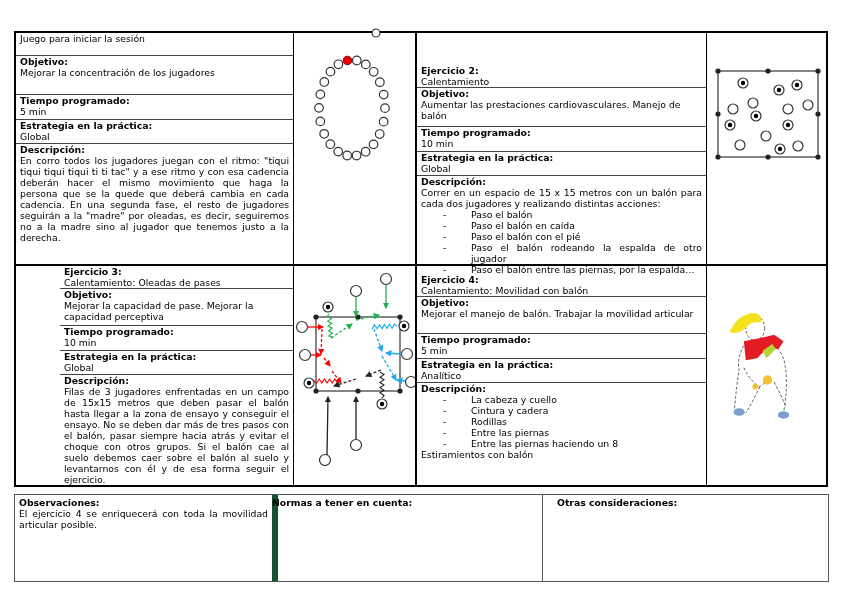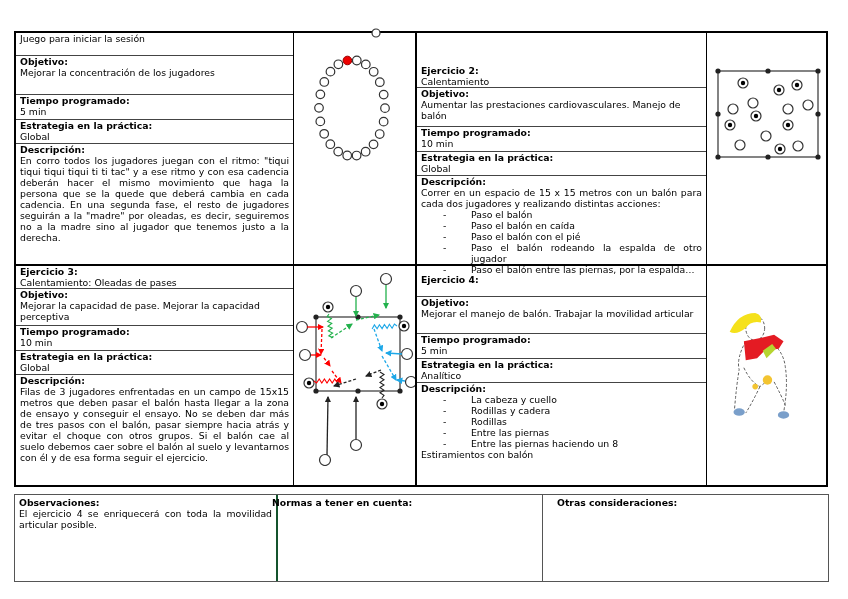--- a/index.html
+++ b/index.html
@@ -139,21 +139,21 @@
       <circle cx="72" cy="88" r="2.2" fill="#000"></circle>
       <circle cx="25" cy="48" r="5" fill="#fff" stroke="#333" stroke-width="1.2"></circle>
       <circle cx="45" cy="42" r="5" fill="#fff" stroke="#333" stroke-width="1.2"></circle>
       <circle cx="80" cy="48" r="5" fill="#fff" stroke="#333" stroke-width="1.2"></circle>
       <circle cx="100" cy="44" r="5" fill="#fff" stroke="#333" stroke-width="1.2"></circle>
       <circle cx="58" cy="75" r="5" fill="#fff" stroke="#333" stroke-width="1.2"></circle>
       <circle cx="32" cy="84" r="5" fill="#fff" stroke="#333" stroke-width="1.2"></circle>
       <circle cx="90" cy="85" r="5" fill="#fff" stroke="#333" stroke-width="1.2"></circle>
     </svg>
 
-  <div class="cell" style="left:0;top:233px;width:277px;height:180px;">
+  <div class="cell" style="left:0;top:233px;width:277px;height:180px;padding-left:44px;">
     <div class="field" style="height:23px;">
       <span class="lbl">Ejercicio 3:</span>
       <span class="val">Calentamiento: Oleadas de pases</span>
     </div>
     <div class="field" style="height:37px;">
       <span class="lbl">Objetivo:</span>
       <span class="val">Mejorar la capacidad de pase. Mejorar la capacidad perceptiva</span>
     </div>
     <div class="field" style="height:25px;">
       <span class="lbl">Tiempo programado:</span>
@@ -226,38 +226,39 @@
       <polyline points="33,189 34,131" fill="none" stroke="#222222" stroke-width="1.3" stroke-dasharray="none" marker-end="url(#arr-black)"></polyline>
       <polyline points="62,173 62,131" fill="none" stroke="#222222" stroke-width="1.3" stroke-dasharray="none" marker-end="url(#arr-black)"></polyline>
       <path d="M88,132 L90.0,129.4 L86.0,126.8 L90.0,124.2 L86.0,121.6 L90.0,119.0 L86.0,116.4 L90.0,113.8 L86.0,111.2 L90.0,108.6 L86.0,106.0" fill="none" stroke="#222222" stroke-width="1.1"></path>
       <polyline points="87,104 72,110" fill="none" stroke="#222222" stroke-width="1.3" stroke-dasharray="3,2" marker-end="url(#arr-black)"></polyline>
       <polyline points="62,113 40,120" fill="none" stroke="#222222" stroke-width="1.3" stroke-dasharray="3,2" marker-end="url(#arr-black)"></polyline>
     </svg>
 
   <div class="cell" style="left:401px;top:233px;width:289px;height:219px;">
     <div class="field" style="height:23px;margin-top:8px;">
       <span class="lbl">Ejercicio 4:</span>
+      <span class="val">Calentamiento: Movilidad con balón</span>
     </div>
     <div class="field" style="height:37px;">
       <span class="lbl">Objetivo:</span>
       <span class="val">Mejorar el manejo de balón. Trabajar la movilidad articular</span>
     </div>
     <div class="field" style="height:25px;">
       <span class="lbl">Tiempo programado:</span>
       <span class="val">5 min</span>
     </div>
     <div class="field" style="height:24px;">
       <span class="lbl">Estrategia en la práctica:</span>
       <span class="val">Analítico</span>
     </div>
     <div class="field just" style="height:108px;">
       <span class="lbl">Descripción:</span>
       <ul class="dash">
         <li>La cabeza y cuello</li>
-        <li>Rodillas y cadera</li>
+        <li>Cintura y cadera</li>
         <li>Rodillas</li>
         <li>Entre las piernas</li>
         <li>Entre las piernas haciendo un 8</li>
       </ul>
       <span class="val">Estiramientos con balón</span>
     </div>
   </div>
 
   <svg class="diagram" style="left:692px;top:255px;" width="118" height="150" viewBox="0 0 125 150">
     <g fill="none" stroke="#555" stroke-width="1" stroke-dasharray="3,2">
@@ -272,21 +273,21 @@
     <path d="M38 52 L58 48 L70 45 L80 52 L75 60 L60 62 L52 70 L40 72 Z" fill="#e41b23"></path>
     <path d="M58 62 L68 55 L72 60 L62 70 Z" fill="#b6d530"></path>
     <circle cx="63" cy="93" r="5" fill="#f3c431"></circle>
     <circle cx="50" cy="100" r="3" fill="#f3c431"></circle>
     <ellipse cx="33" cy="127" rx="6" ry="4" fill="#7a9fca"></ellipse>
     <ellipse cx="80" cy="130" rx="6" ry="4" fill="#7a9fca"></ellipse>
   </svg>
 </div>
 
 <div class="bottom">
-  <div class="bcell" style="left:0;width:263px;border-right:2px solid #14532d;">
+  <div class="bcell" style="left:0;width:263px;border-right:6px solid #14532d;">
     <span class="lbl">Observaciones:</span>
     <span class="val just" style="display:block;">El ejercicio 4 se enriquecerá con toda la movilidad articular posible.</span>
   </div>
   <div class="bcell" style="left:253px;width:275px;border-right:1px solid #555;">
     <span class="lbl">Normas a tener en cuenta:</span>
     <span class="val"></span>
   </div>
   <div class="bcell" style="left:538px;right:0;">
     <span class="lbl">Otras consideraciones:</span>
     <span class="val"></span>

